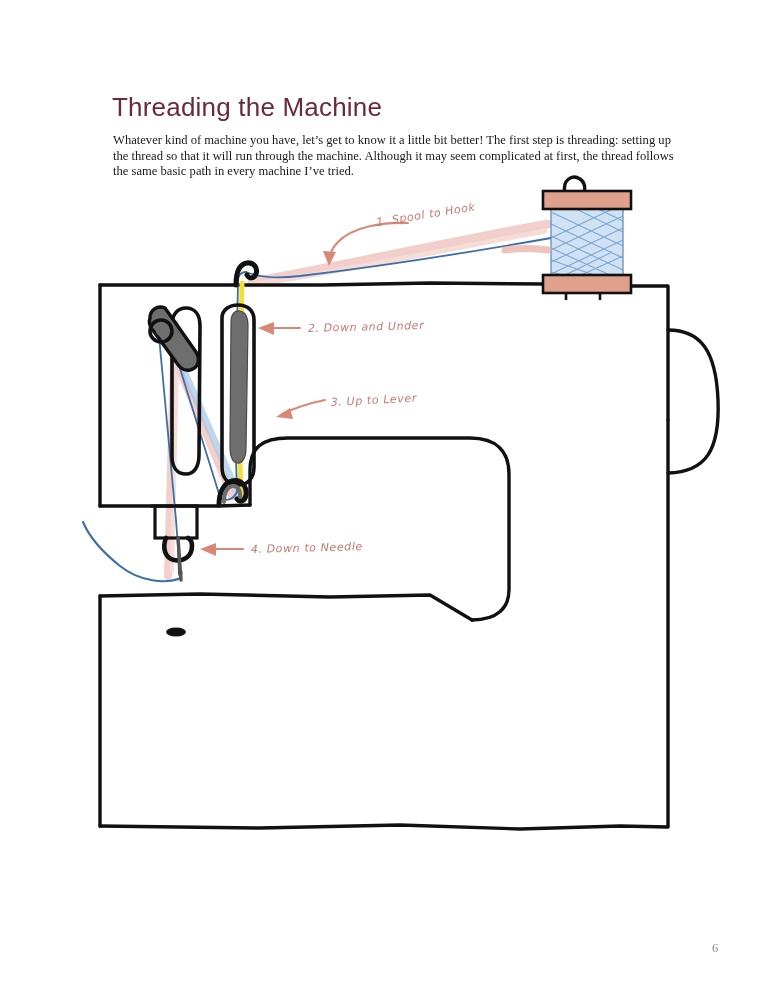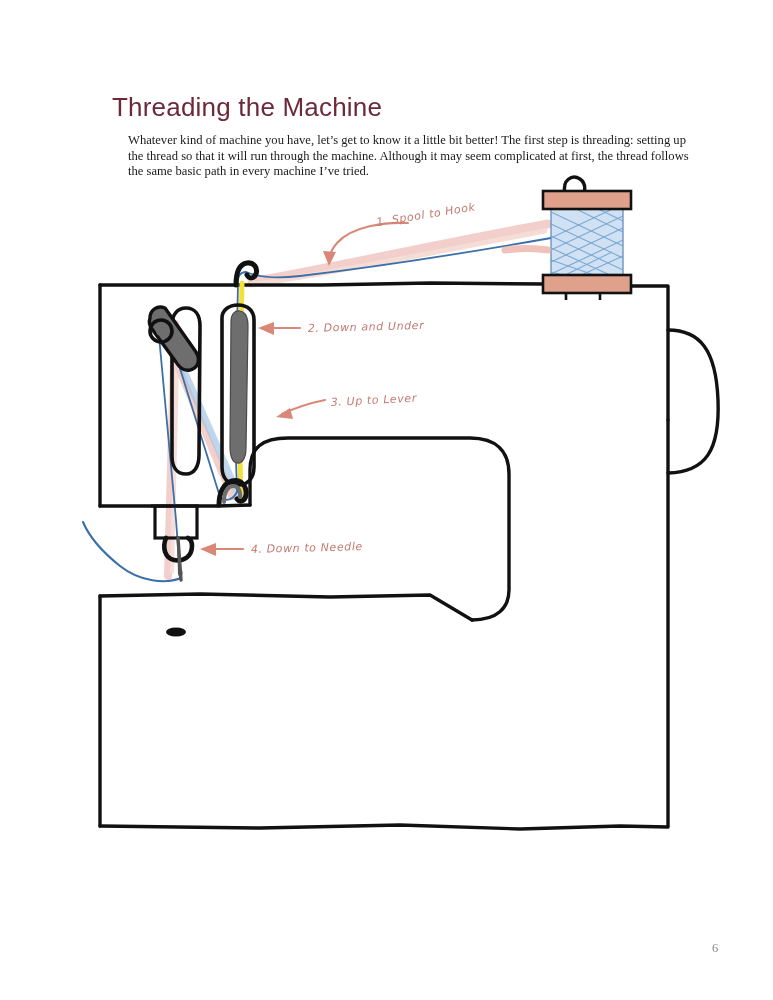--- a/index.html
+++ b/index.html
@@ -23,21 +23,21 @@
     top: 92px;
     font-family: "Liberation Sans", sans-serif;
     font-size: 26px;
     font-weight: 400;
     letter-spacing: 0.2px;
     color: #6b2a3a;
     white-space: nowrap;
   }
   .body-copy {
     position: absolute;
-    left: 128px;
+    left: 113px;
     top: 133px;
     width: 566px;
     font-family: "Liberation Serif", serif;
     font-size: 12.6px;
     line-height: 15.6px;
     color: #1a1a1a;
     text-align: left;
   }
   .diagram {
     position: absolute;

